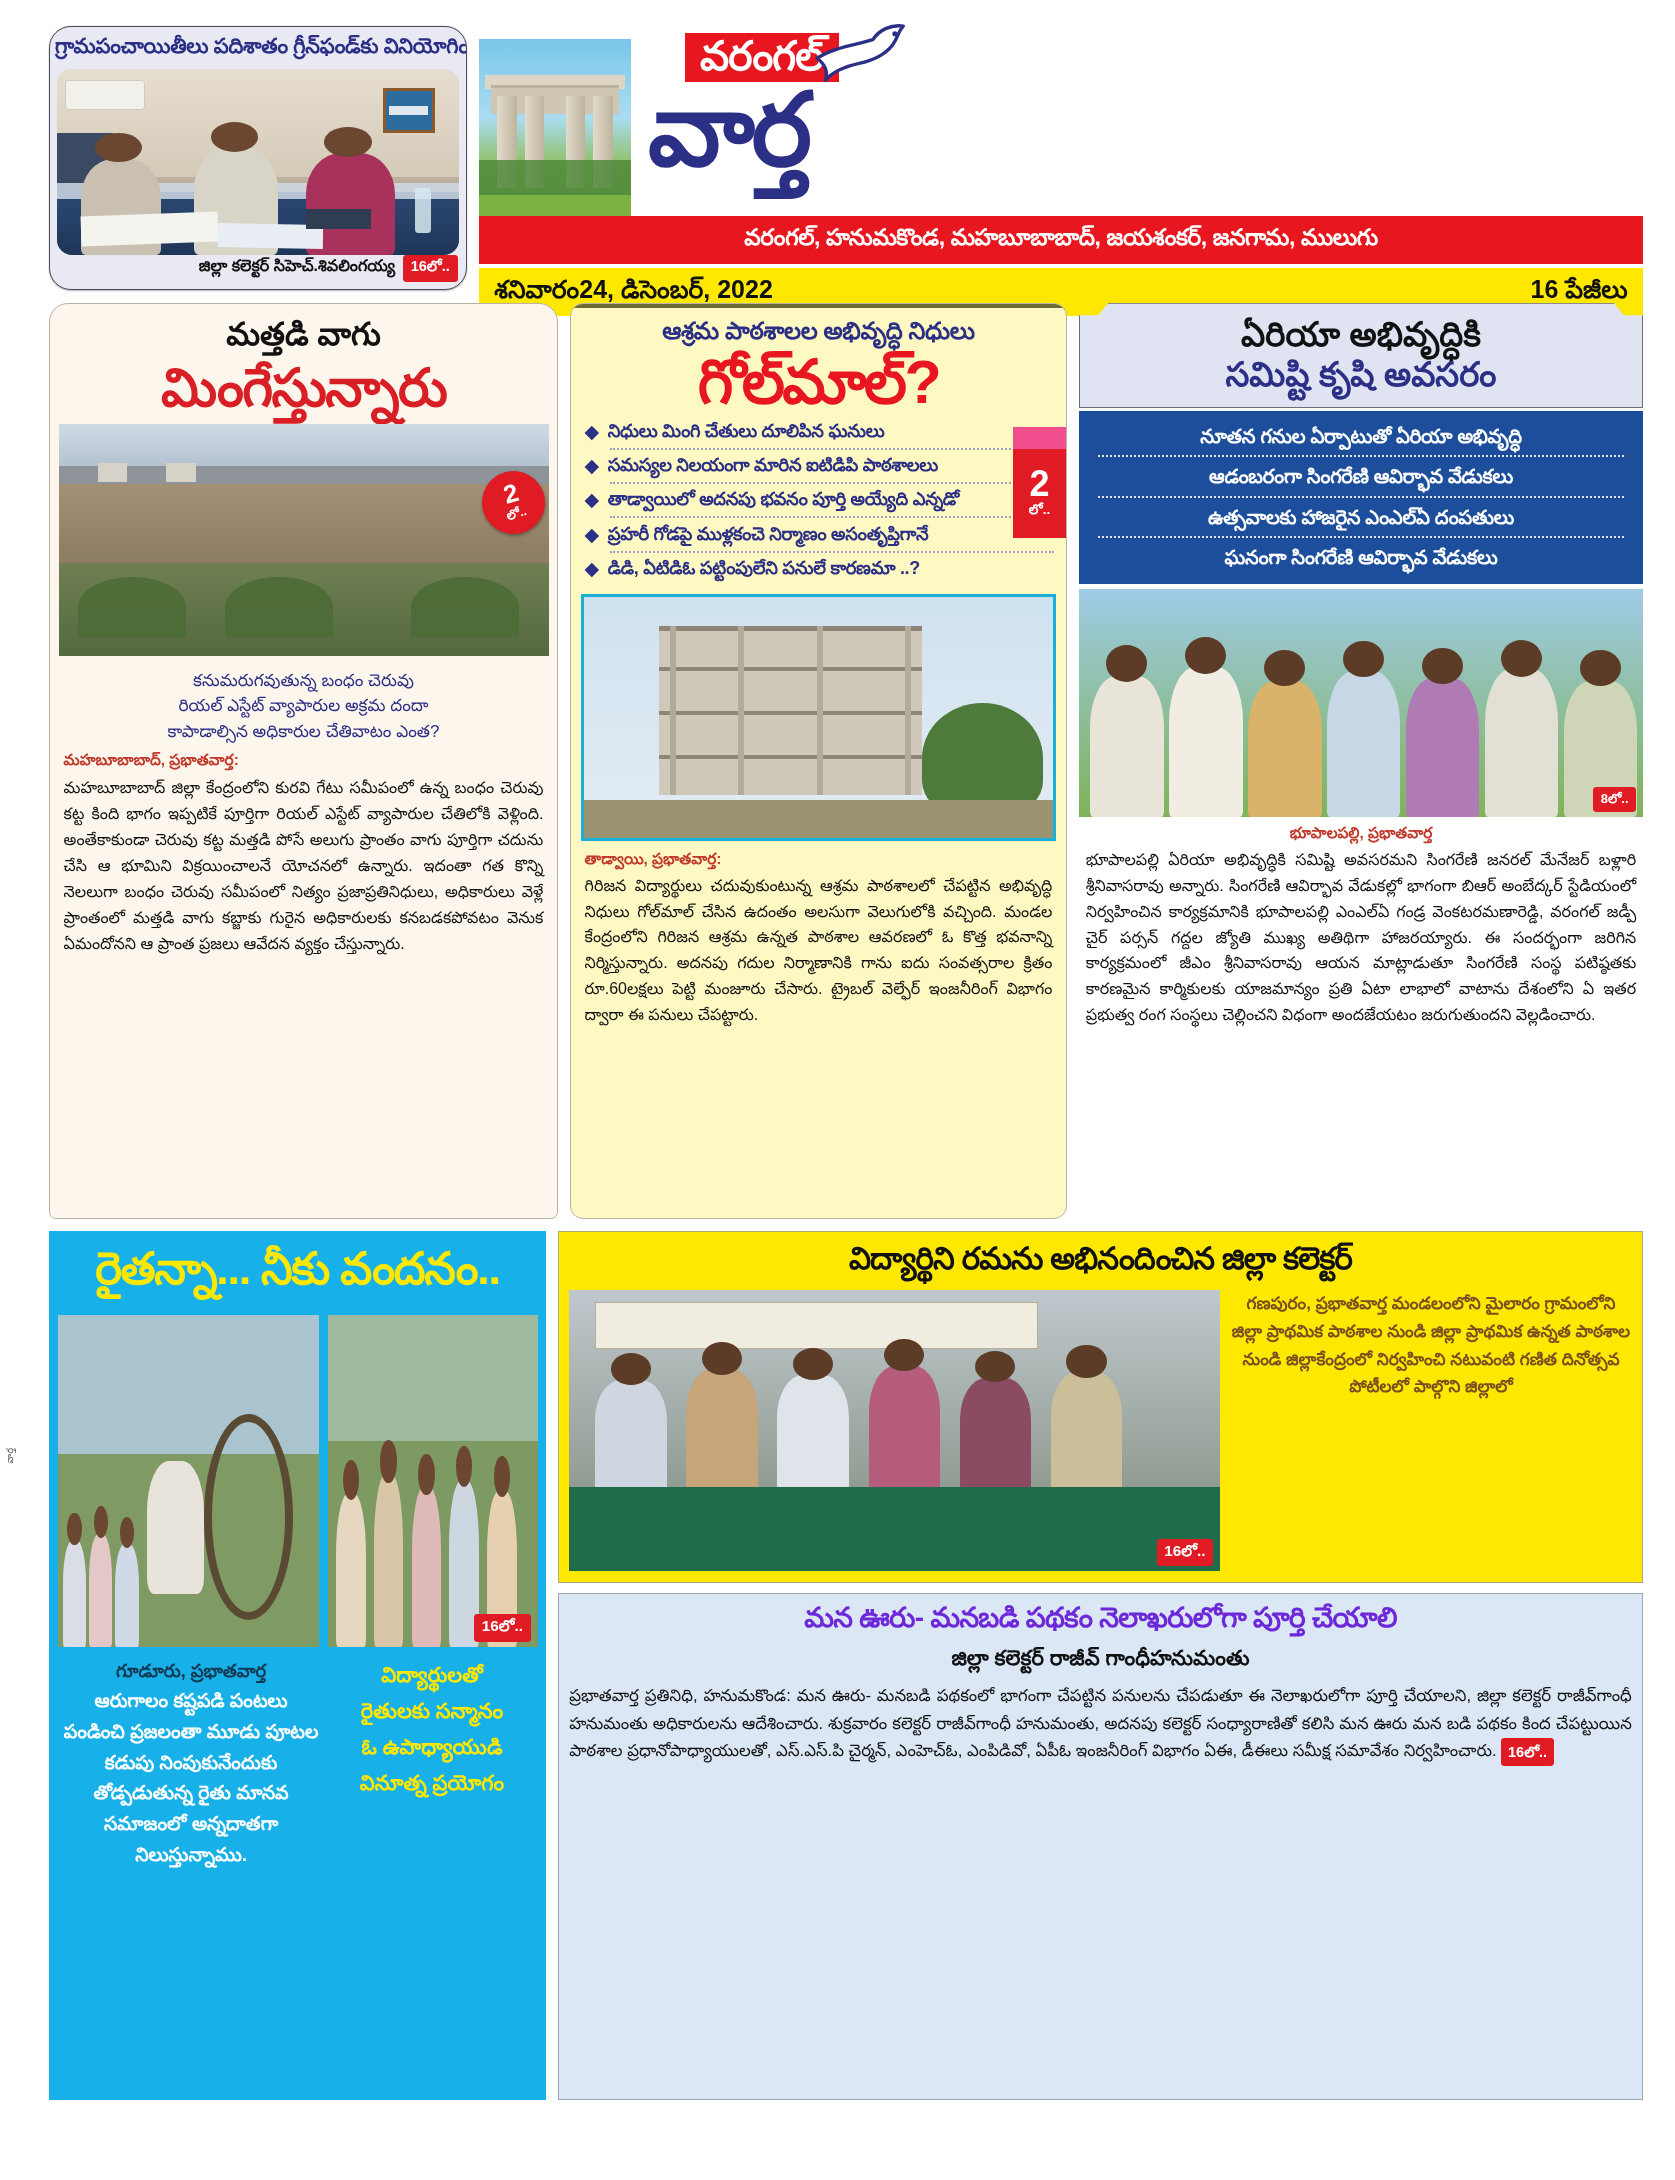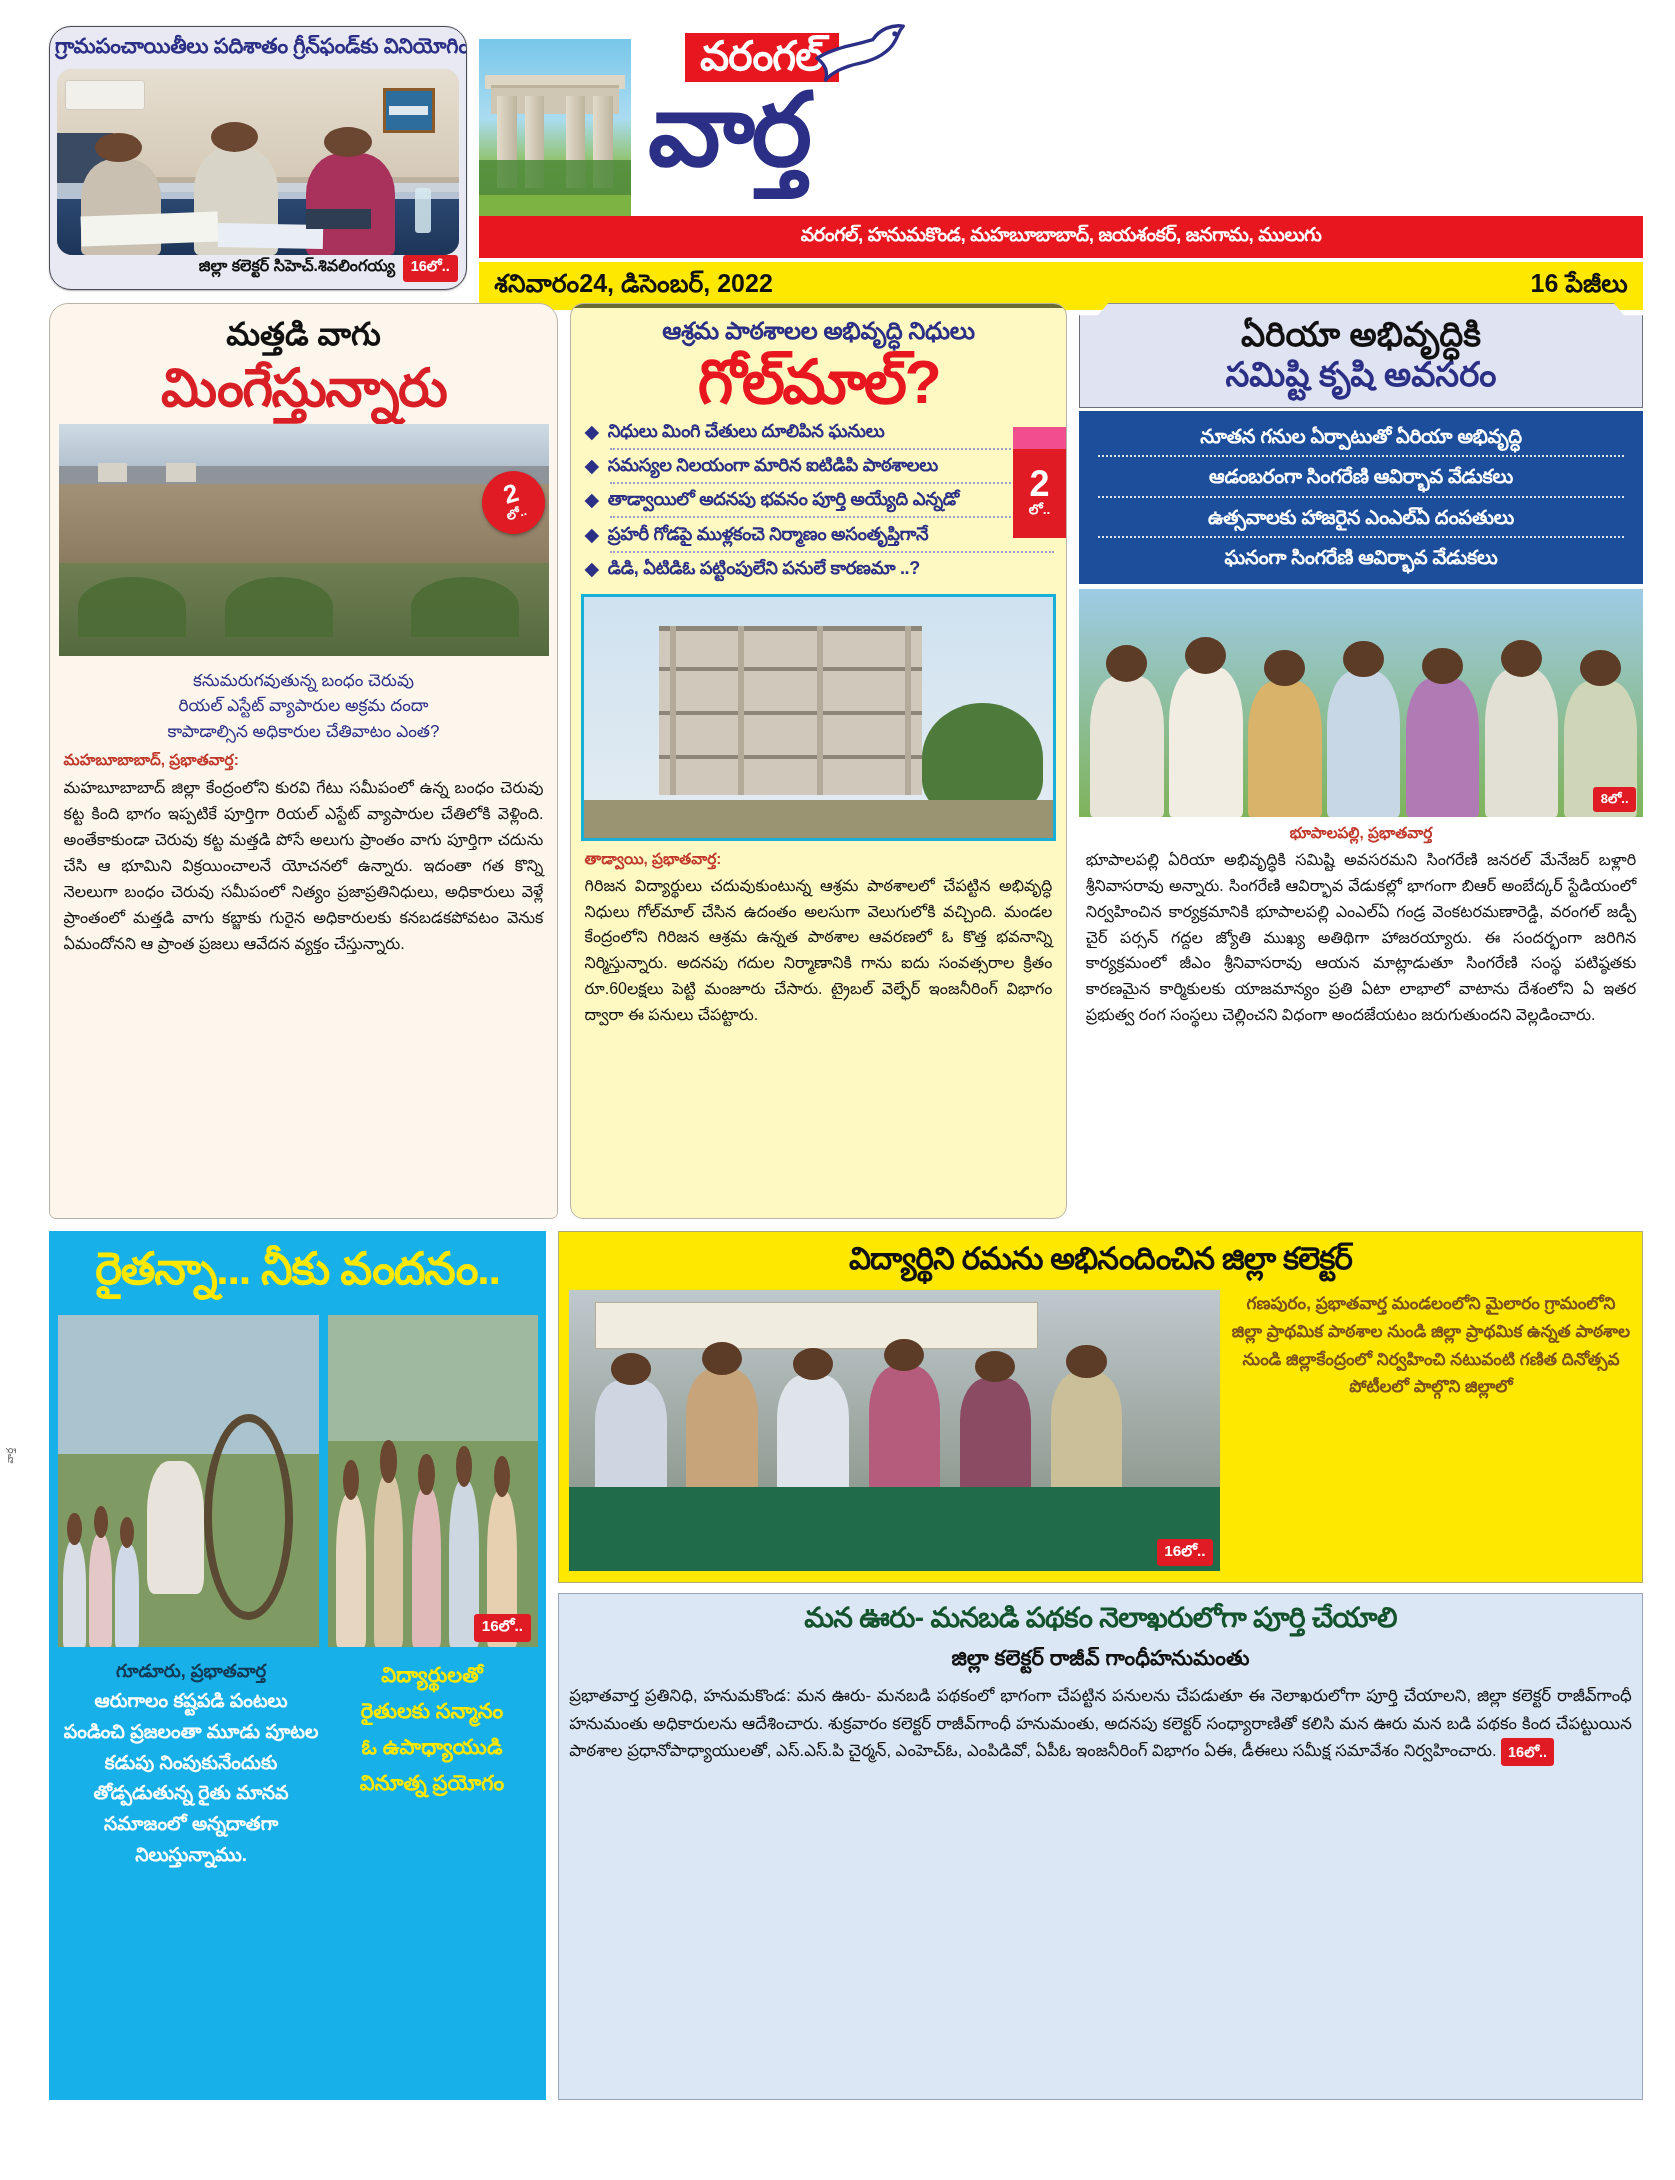--- a/index.html
+++ b/index.html
@@ -80,21 +80,21 @@
   .logo-warangal {
     background:#e8161f; color:#fff; font-weight:bold; font-size:41px;
     padding:3.4px 15.3px 5.1px; line-height:1; letter-spacing:-0.9px;
   }
   .dove { margin-left:-29px; margin-top:-5.1px; }
   .logo-vaartha {
     color:#2b2f86; font-weight:bold; font-size:102px; line-height:.92;
     letter-spacing:-3.4px; margin-top:-5.1px; margin-left:3.4px;
   }
   .districts {
-    background:#e8161f; color:#fff; font-weight:bold; font-size:19px;
+    background:#e8161f; color:#fff; font-weight:bold; font-size:23px;
     text-align:center; padding:7.7px 5.1px; letter-spacing:-0.4px; white-space:nowrap;
   }
   .datebar {
     background:#ffe800; color:#111; font-weight:bold; font-size:25px;
     display:flex; justify-content:space-between; align-items:center;
     padding:6.8px 15.3px; margin-top:4.3px;
   }
 
   
   .row2 { display:flex; gap:12px; margin-top:13.6px; height:916px; }
@@ -207,21 +207,21 @@
   .eTop { border:0.9px solid #b0a97e; background:#ffe800; }
   .hE { color:#111; font-weight:bold; font-size:31px; text-align:center; padding:8.5px 5.1px 6.8px; letter-spacing:-0.9px; white-space:nowrap; }
   .eBody { display:flex; gap:10.2px; padding:0 10.2px 10.2px; }
   .ePhoto { flex:1.62; height:281px; position:relative; overflow:hidden; background:linear-gradient(180deg,#bfc8cd,#7d8a7a); }
   .ep-banner{position:absolute;left:4%;top:4%;right:28%;height:17%;background:#f1ece0;border:1.7px solid #b7ae99;}
   .ep-table{position:absolute;left:0;right:0;bottom:0;height:30%;background:#1f6b4a;}
   .ep-p{position:absolute;bottom:28%;border-radius:36% 36% 6% 6%;}
   .ep-p .hd{position:absolute;border-radius:50%;background:#5d3c27;}
   .eSide { flex:1; color:#7a4f1e; font-weight:bold; font-size:17px; line-height:1.62; text-align:center; }
   .eBottom { border:0.9px solid #9aa4bb; background:#dbe7f5; padding:8.5px 10.2px 10.2px; flex:1; }
-  .hF { color:#14532d; font-weight:bold; font-size:28px; text-align:center; letter-spacing:-0.7px; white-space:nowrap; }
+  .hF { color:#6d28d9; font-weight:bold; font-size:28px; text-align:center; letter-spacing:-0.7px; white-space:nowrap; }
   .hF2 { color:#111; font-weight:bold; font-size:21px; text-align:center; padding-top:5.1px; }
   .fBody { color:#111; font-size:16.6px; line-height:1.66; text-align:justify; padding-top:6.8px; }
   .inline-badge { display:inline-block; background:#e01b24; color:#fff; font-weight:bold; font-size:14.5px; padding:1.7px 6.8px; border-radius:3.4px; vertical-align:middle; }
 </style>
 </head>
 <body>
 
 <div class="page">
 
   <div class="spine">

